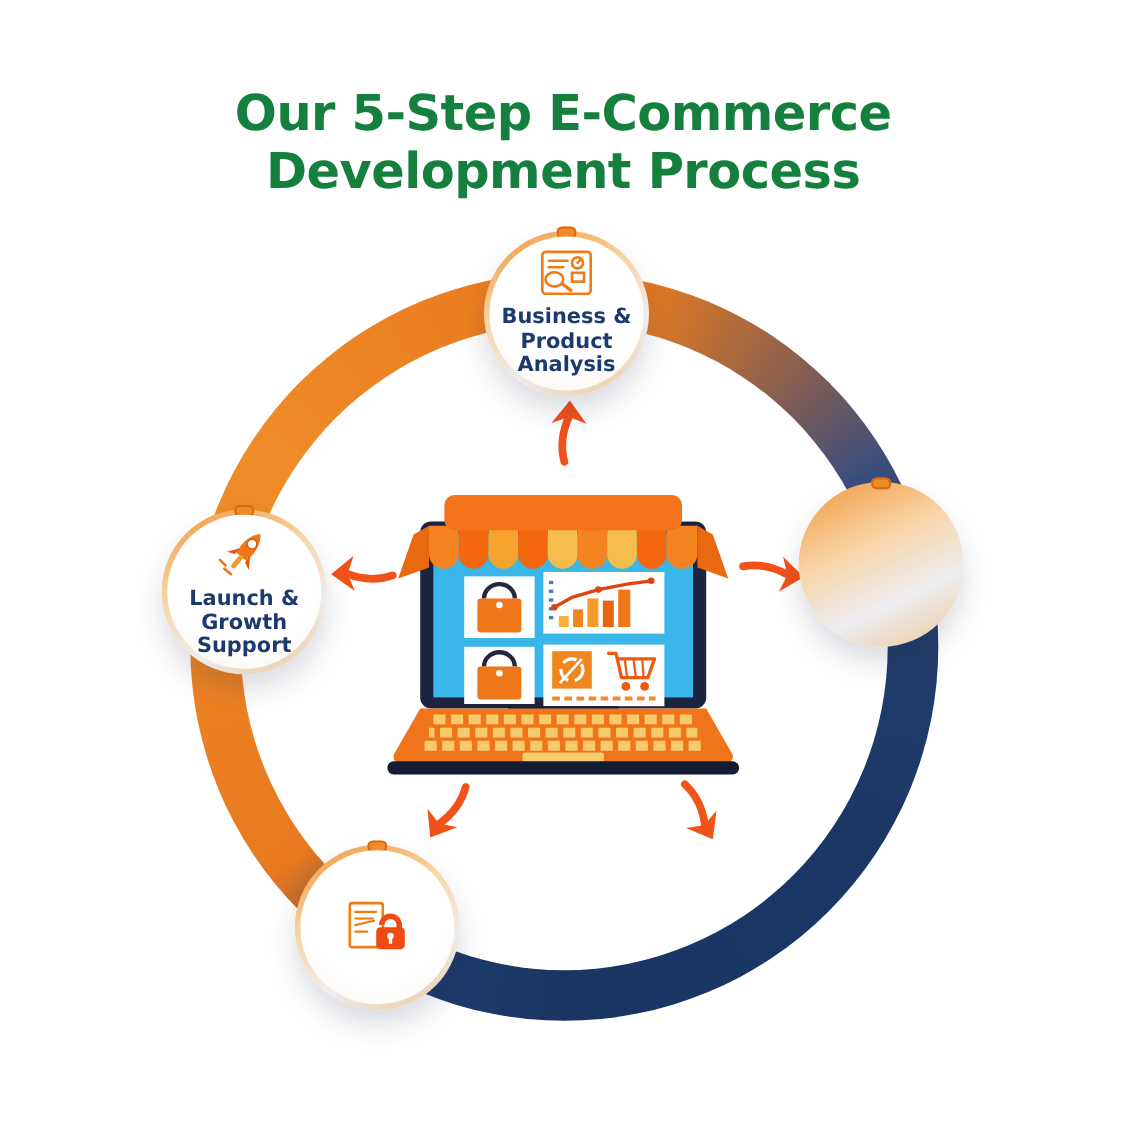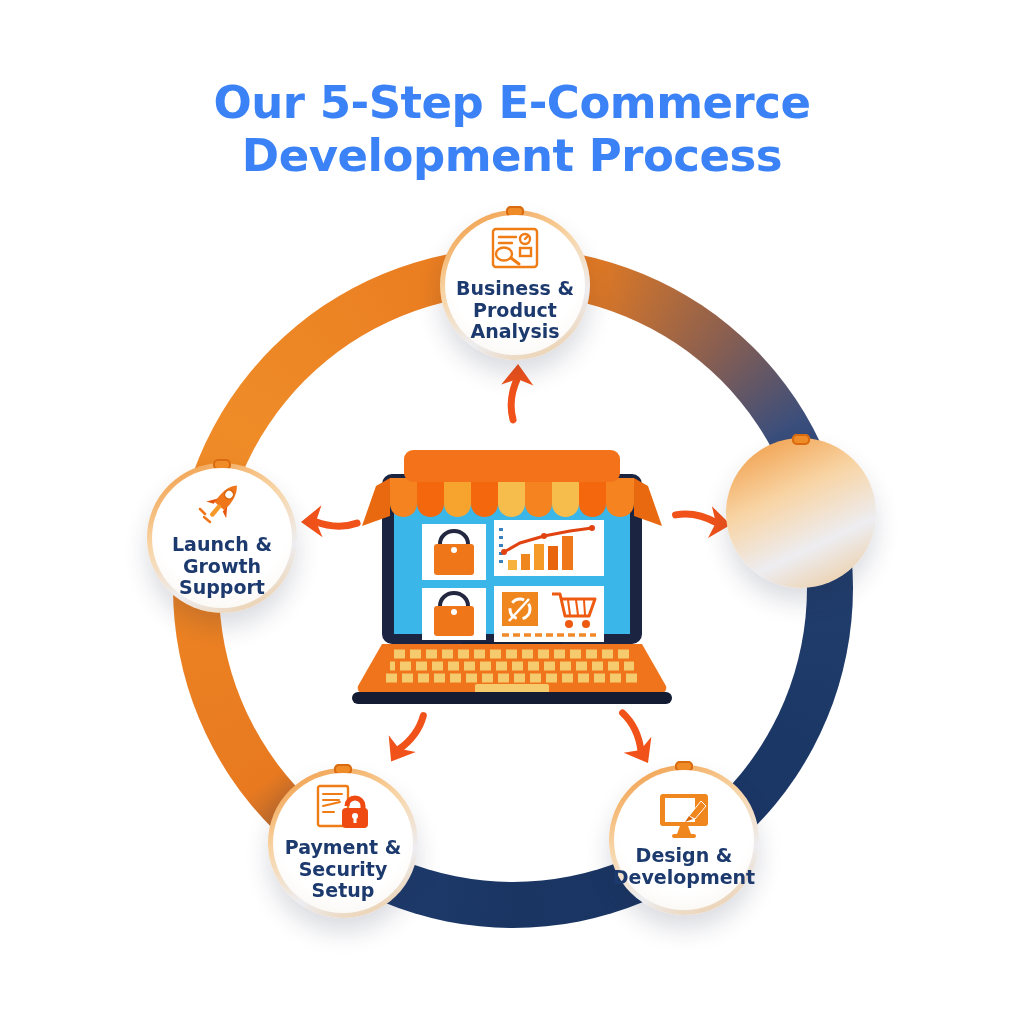--- a/index.html
+++ b/index.html
@@ -4,21 +4,21 @@
 <style>
   html,body{margin:0;padding:0;background:#fff;}
   .canvas{
     position:relative;width:1024px;height:1024px;overflow:hidden;background:#fff;
     font-family:"DejaVu Sans","Liberation Sans",sans-serif;
   }
   
   .title{
     position:absolute;left:182px;top:76px;width:660px;
     text-align:center;font-size:45px;line-height:1.18;font-weight:bold;
-    color:#3b82f6;letter-spacing:-0.5px;
+    color:#15803d;letter-spacing:-0.5px;
   }
   
   .ring{
     position:absolute;left:173px;top:248px;width:680px;height:680px;border-radius:50%;
     background:conic-gradient(from 0deg,
       #e8791f 0deg, #dd7825 15deg, #8a5f50 40deg, #3a4e7c 60deg,
       #24406e 75deg, #1b3766 120deg, #1a3562 180deg, #1e3c6e 205deg,
       #8a5a40 218deg, #e8791f 232deg, #ef8c28 300deg, #e8791f 360deg);
   }
   .ring::after{content:"";position:absolute;inset:46px;border-radius:50%;background:#fff;}
@@ -105,55 +105,37 @@
       <div class="node-label">Business &amp;
 Product
 Analysis</div>
     </div>
   </div>
 
   <div class="node node-right">
     <div class="step-marker"></div>
   </div>
 
-  <div class="node node-bottom-right">
-    <div class="step-marker"></div>
-    <div class="node-inner">
-      <svg width="56" height="48" viewBox="0 0 56 48">
-        <rect x="4" y="2" width="48" height="32" rx="3" fill="#f0861e"></rect>
-        <rect x="9" y="6" width="30" height="24" fill="#fff"></rect>
-        <polygon points="33,24 45,9 50,14 39,27" fill="#f0861e" stroke="#fff" stroke-width="1"></polygon>
-        <polygon points="33,24 29,30 37,27" fill="#d8660a"></polygon>
-        <path d="M24,34 h8 l3,8 h-14 z" fill="#f0861e"></path>
-        <rect x="16" y="42" width="24" height="4" rx="2" fill="#f0861e"></rect>
-      </svg>
-      <div class="node-label">Design &amp;
-Development</div>
-    </div>
-  </div>
 
   <div class="node node-bottom-left">
     <div class="step-marker"></div>
     <div class="node-inner">
       <svg width="54" height="48" viewBox="0 0 54 48">
         <rect x="2" y="2" width="30" height="40" rx="2" fill="#fff" stroke="#f07c16" stroke-width="2.4"></rect>
         <g stroke="#f07c16" stroke-width="2" stroke-linecap="round">
           <line x1="7" y1="10" x2="26" y2="10"></line>
           <line x1="7" y1="16" x2="23" y2="16"></line>
           <line x1="7" y1="22" x2="24" y2="18"></line>
           <line x1="7" y1="28" x2="18" y2="28"></line>
         </g>
         <path d="M31,22 a8,8 0 0 1 16,0 v3" fill="none" stroke="#ee4a12" stroke-width="5"></path>
         <rect x="26" y="24" width="26" height="20" rx="4" fill="#ee4a12"></rect>
         <circle cx="39" cy="32" r="3" fill="#fff"></circle>
         <rect x="37.5" y="33" width="3" height="6" fill="#fff"></rect>
       </svg>
-      <div class="node-label">Payment &amp;
-Security
-Setup</div>
     </div>
   </div>
 
   <div class="node node-left">
     <div class="step-marker"></div>
     <div class="node-inner">
       <svg width="52" height="52" viewBox="0 0 52 52">
         <g transform="rotate(40 26 26)">
           <path d="M26,3 C32,9 34,19 32,30 L20,30 C18,19 20,9 26,3 Z" fill="#f0761a"></path>
           <circle cx="26" cy="15" r="4.5" fill="#fff" stroke="#d8660a" stroke-width="1.5"></circle>

